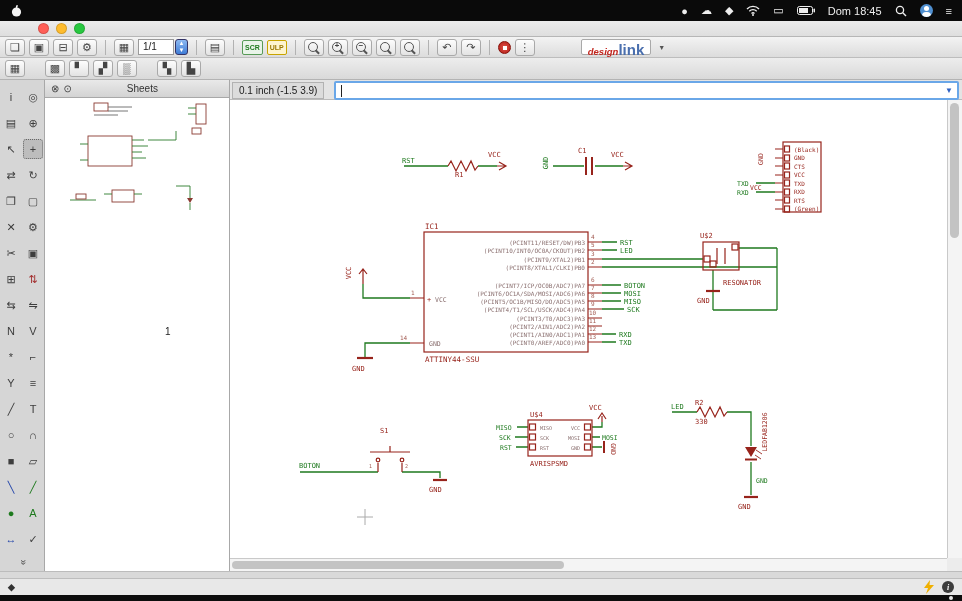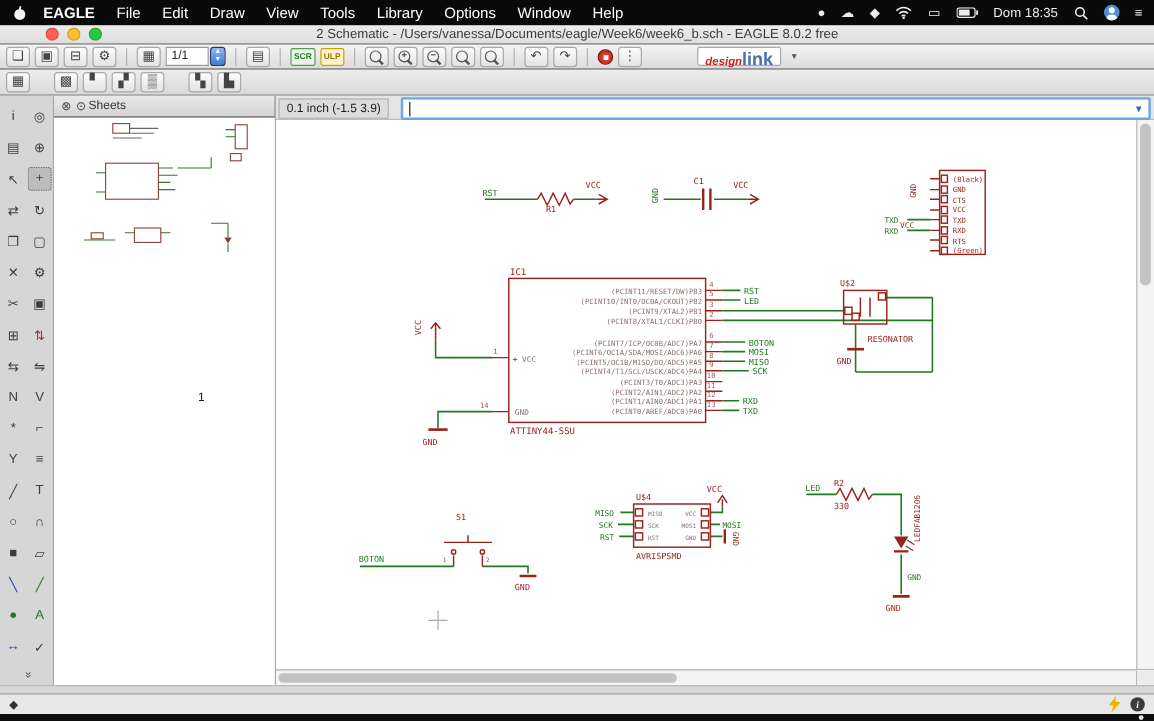--- a/index.html
+++ b/index.html
@@ -47,21 +47,21 @@
   .dl-link{color:#4a6fae;font-weight:bold;font-size:15px}
   .ddarrow{font-size:7px;color:#555;padding:0 3px}
   
   .palette{left:0;top:80px;width:45px;height:491px;background:#d6d6d6;border-right:1px solid #a8a8a8;display:grid;grid-template-columns:1fr 1fr;grid-auto-rows:26px;justify-items:center;align-items:center;padding-top:4px}
   .tool{width:20px;height:20px;display:flex;align-items:center;justify-content:center;font-size:11px;color:#3d3d3d;border-radius:3px;cursor:default}
   .tool.selected{background:#bdbdbd;border:1px dotted #666}
   .pal-chevron{position:absolute;left:14px;top:563px;width:18px;color:#555;font-size:10px;transform:rotate(90deg)}
   
   .sheets-header{left:45px;top:80px;width:185px;height:18px;background:linear-gradient(#e9e9e9,#d3d3d3);border-bottom:1px solid #a8a8a8;border-right:1px solid #a8a8a8;display:flex;align-items:center;font-size:10px;color:#333;padding:0 4px}
   .sheets-header .hicon{font-size:10px;color:#444;margin:0 2px}
-  .sheets-header .htitle{flex:1;padding-right:14px}
+  .sheets-header .htitle{flex:1;text-align:center;padding-right:14px}
   .sheets-body{left:45px;top:98px;width:185px;height:473px;background:#fff;border-right:1px solid #a8a8a8}
   .sheet-num{position:absolute;left:120px;top:228px;font-size:10px;color:#222}
   
   .coordrow{left:230px;top:80px;width:732px;height:20px;background:#e4e4e4;border-bottom:1px solid #bbb}
   .coordbox{left:232px;top:82px;height:17px;padding:2px 6px;font-size:10px;background:#dcdcdc;border:1px solid #b2b2b2;color:#1a1a1a;white-space:nowrap}
   .cmdinput{left:334px;top:81px;width:625px;height:19px;background:#fff;border:2px solid #6aa7e8;border-radius:2px;display:flex;align-items:center;font-size:11px}
   .caret{width:1px;height:12px;background:#222;margin-left:5px}
   .cmd-arrow{margin-left:auto;color:#2f62c4;font-size:8px;padding-right:4px}
   
   .canvas{left:230px;top:100px;width:717px;height:458px;background:#fff}
@@ -84,67 +84,54 @@
 </head>
 <body>
 
 <div class="abs menubar">
   <span class="apple">
     <svg width="13" height="14" viewBox="0 0 13 14">
       <circle cx="6.5" cy="8" r="4.6" fill="#f5f5f5"></circle>
       <rect x="6" y="1" width="1.6" height="3" rx="0.8" fill="#f5f5f5" transform="rotate(20 6.8 2.5)"></rect>
     </svg>
   </span>
-  <div class="menu-items">
-      <span class="app">EAGLE</span>
-      <span>File</span>
-      <span>Edit</span>
-      <span>Draw</span>
-      <span>View</span>
-      <span>Tools</span>
-      <span>Library</span>
-      <span>Options</span>
-      <span>Window</span>
-      <span>Help</span>
-    </div>
   <div class="menu-status">
     <span class="mi">●</span>
     <span class="mi">☁</span>
     <span class="mi">◆</span>
     <span class="mi">
       <svg width="14" height="11" viewBox="0 0 14 11">
           <path d="M1,4 A8,8 0 0 1 13,4 M3.3,6.3 A5,5 0 0 1 10.7,6.3 M5.5,8.5 A2.2,2.2 0 0 1 8.5,8.5" stroke="#eee" stroke-width="1.3" fill="none"></path>
           <circle cx="7" cy="10" r="1" fill="#eee"></circle>
         </svg>
     </span>
     <span class="mi">▭</span>
     <span class="mi">
       <svg width="18" height="9" viewBox="0 0 18 9">
           <rect x="0.5" y="0.5" width="15" height="8" rx="2" stroke="#eee" fill="none"></rect>
           <rect x="2" y="2" width="9" height="5" fill="#eee"></rect>
           <rect x="16.5" y="2.5" width="1.5" height="4" rx="0.7" fill="#eee"></rect>
         </svg>
     </span>
-    <span class="mi">Dom 18:35</span>
+    <span class="mi">Dom 18:45</span>
     <span class="mi">
       <svg width="12" height="12" viewBox="0 0 12 12">
           <circle cx="5" cy="5" r="3.6" stroke="#eee" stroke-width="1.3" fill="none"></circle>
           <line x1="7.8" y1="7.8" x2="11" y2="11" stroke="#eee" stroke-width="1.4"></line>
         </svg>
     </span>
     <span class="avatar"></span>
     <span class="mi">≡</span>
   </div>
 </div>
 
 <div class="abs titlebar">
   <span class="tl close"></span>
   <span class="tl min"></span>
   <span class="tl max"></span>
-  <div class="wtitle">2 Schematic - /Users/vanessa/Documents/eagle/Week6/week6_b.sch - EAGLE 8.0.2 free</div>
 </div>
 
 <div class="abs toolbar1">
   <span class="tbtn">❏</span>
   <span class="tbtn">▣</span>
   <span class="tbtn">⊟</span>
   <span class="tbtn">⚙</span>
   <span class="sep"></span>
   <span class="tbtn">▦</span>
   <span class="combo">

